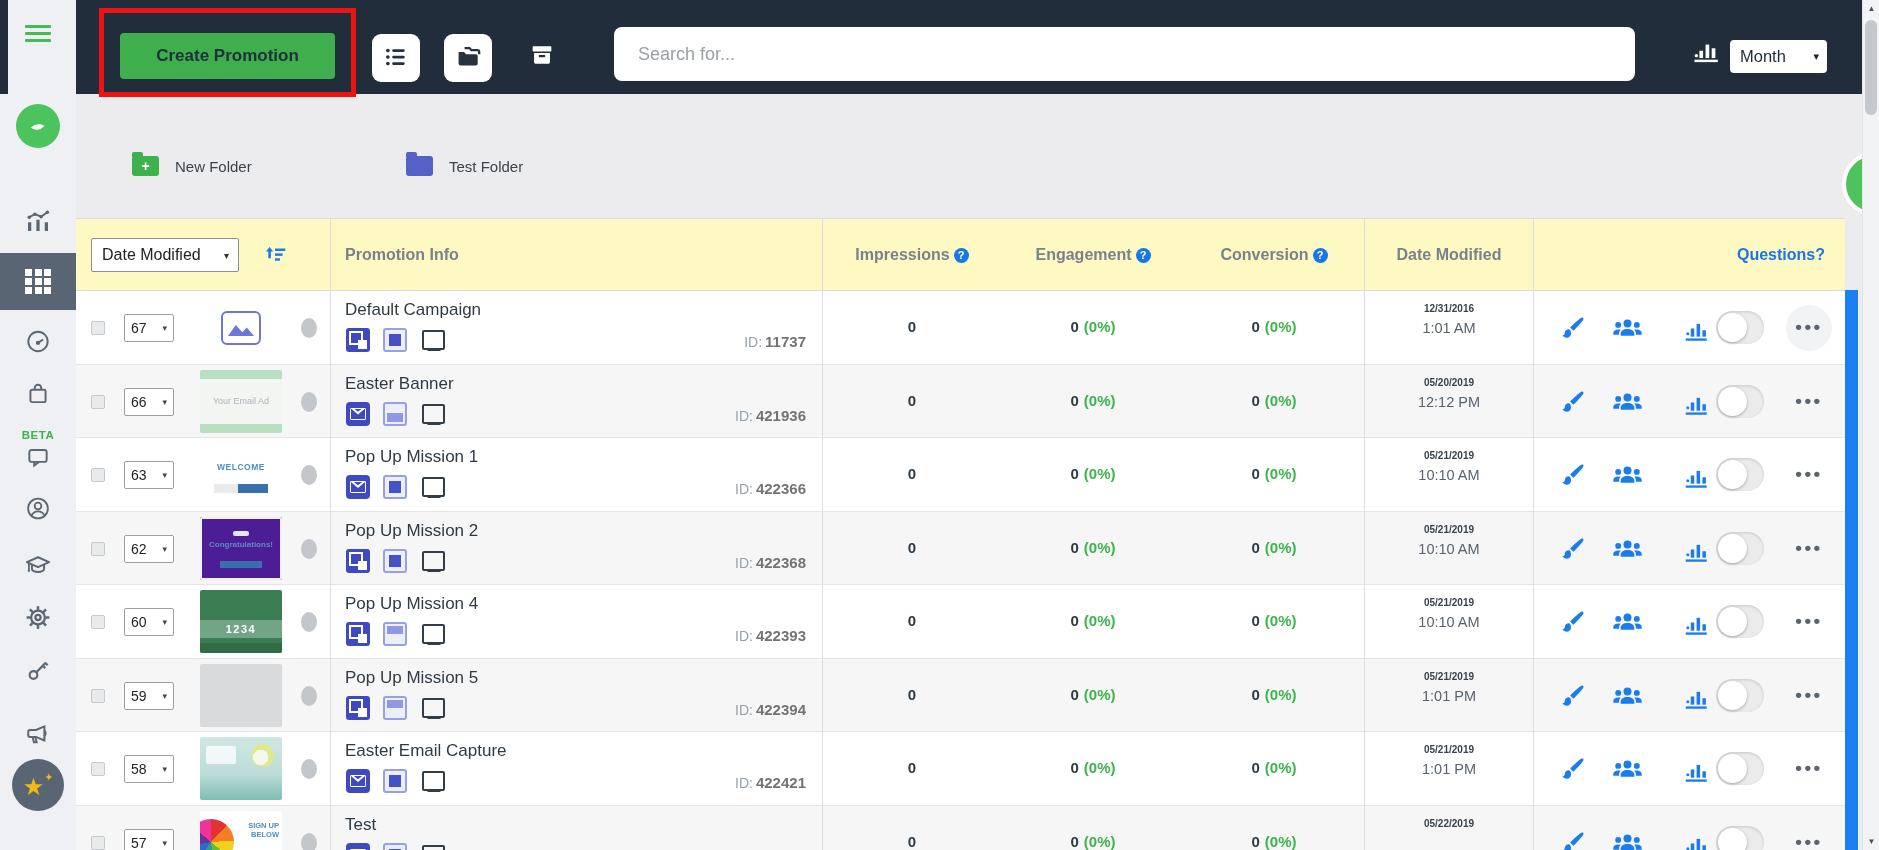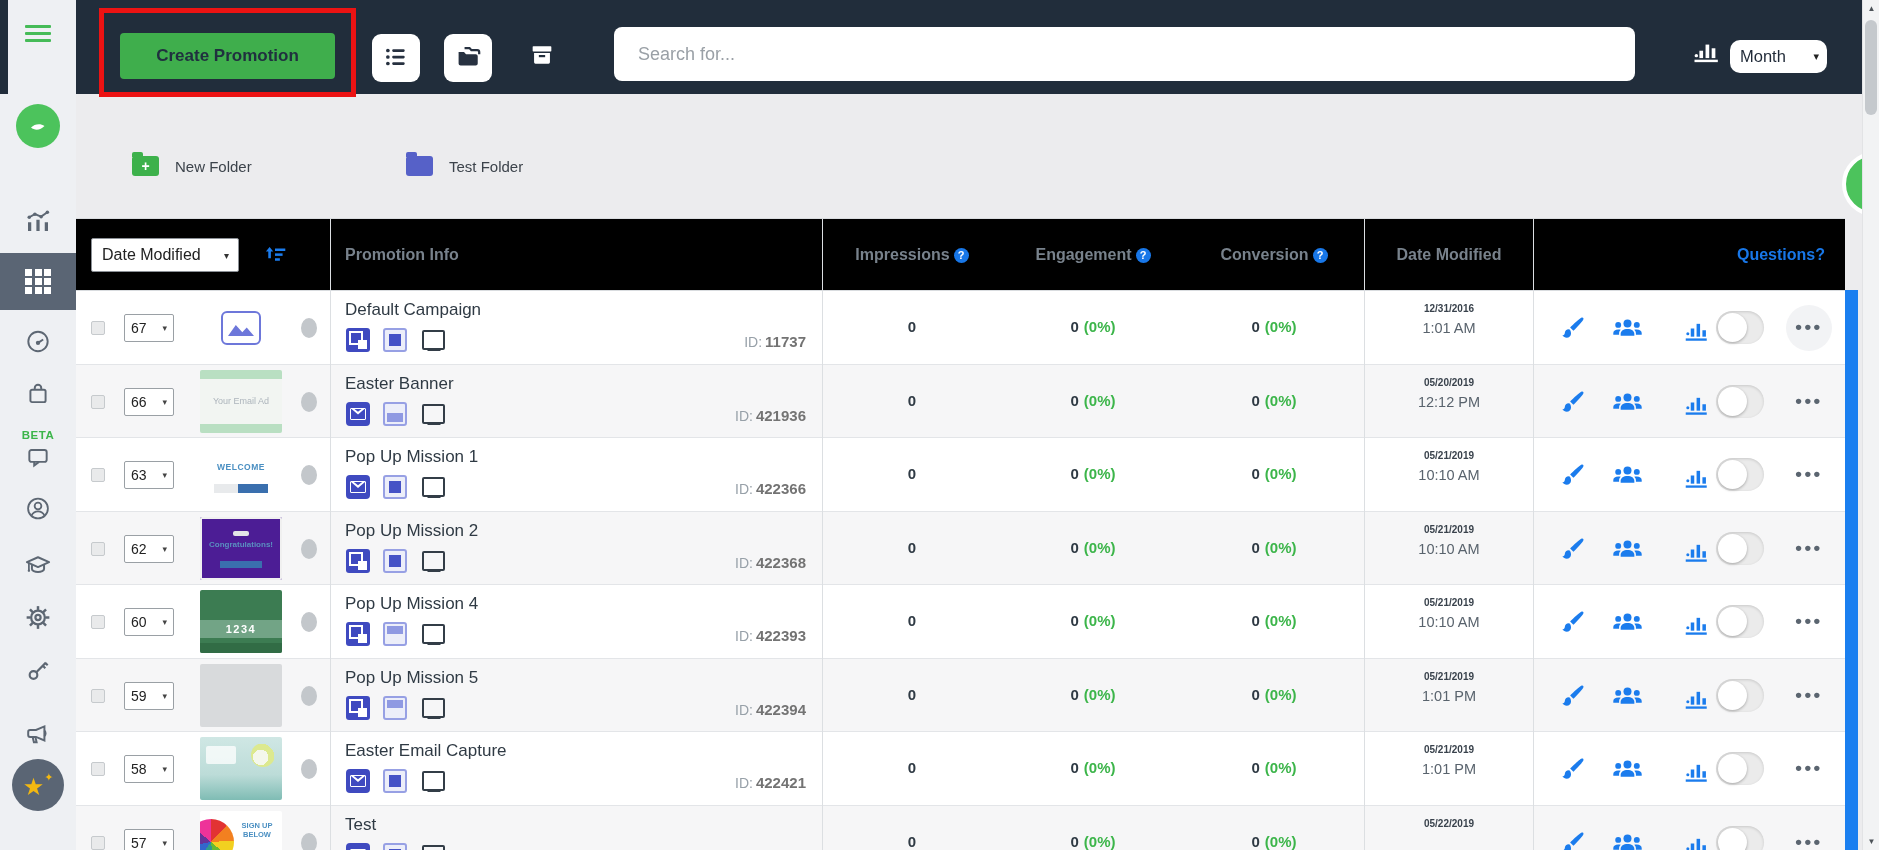--- a/index.html
+++ b/index.html
@@ -16,21 +16,21 @@
   .icon-btn { position:absolute; top:34px; width:48px; height:48px; background:#fff; border:none;
               border-radius:9px; display:flex; align-items:center; justify-content:center; cursor:pointer; }
   .list-btn { left:372px; } .folder-btn { left:444px; }
   .archive-btn { position:absolute; left:526px; top:40px; width:32px; height:32px; background:transparent;
                  border:none; display:flex; align-items:center; justify-content:center; cursor:pointer; }
   .search { position:absolute; left:614px; top:27px; width:1021px; height:54px; border:none; border-radius:8px;
             padding:0 24px; font-size:18px; color:#333; font-family:"Liberation Sans",sans-serif; }
   .search::placeholder { color:#9aa0a6; }
   .chart-ic { position:absolute; left:1692px; top:36px; width:32px; height:26px; display:flex; cursor:pointer; }
   .month-select { position:absolute; left:1730px; top:40px; width:97px; height:33px; background:#fff;
-                  border-radius:10px; display:flex; align-items:center; justify-content:space-between;
+                  border-radius:4px; display:flex; align-items:center; justify-content:space-between;
                   padding:0 8px 0 10px; font-size:16.5px; color:#1f2937; cursor:pointer; }
   .month-select::after { content:"▾"; font-size:11px; color:#222; }
 
   
   .sidebar { position:absolute; left:0; top:0; width:76px; height:850px; background:#eef0f3; z-index:4; }
   .side-item { position:absolute; left:50%; transform:translateX(-50%); cursor:pointer; }
   .hamburger { top:25px; width:26px; }
   .hamburger i { display:block; height:2.6px; background:#45bb57; margin-bottom:4.4px; border-radius:1px; }
   .logo { top:104px; width:44px; height:44px; border-radius:50%; background:#4cc35c;
           display:flex; align-items:center; justify-content:center; }
@@ -49,21 +49,21 @@
   .fold::before { content:""; position:absolute; left:0; top:-4px; width:11px; height:5px;
                   border-radius:2px 2px 0 0; background:inherit; }
   .fold-new { background:#3db14b; color:#fff; font-weight:bold; text-align:center; line-height:20px; font-size:14px; }
   .fold-test { background:#5661c8; }
   .f-new { left:56px; top:62px; } .f-test { left:330px; top:62px; }
 
   
   .table { position:absolute; left:0; top:124px; width:1769px; height:632px; background:#fff;
            border-top:1px solid #d9dcdf; overflow:hidden; }
   .vdiv { position:absolute; top:0; bottom:0; width:1px; background:#dcdfe2; z-index:2; }
-  .thead { position:relative; height:72px; background:#000000; border-bottom:1px solid #d9dcdf; }
+  .thead { position:relative; height:72px; background:#fef9c3; border-bottom:1px solid #d9dcdf; }
   .sort-select { position:absolute; left:15px; top:19px; width:148px; height:34px; background:#fff;
                  border:1px solid #8b9096; border-radius:2px; display:flex; align-items:center;
                  justify-content:space-between; padding:0 9px 0 10px; font-size:16px; color:#222; cursor:pointer; }
   .sort-select::after { content:"▾"; font-size:10px; color:#333; }
   .sort-ic { position:absolute; left:186px; top:23px; cursor:pointer; }
   .hcol { position:absolute; top:0; height:72px; line-height:72px; font-size:16px; font-weight:bold; color:#78828c; }
   .h-promo { left:269px; }
   .h-imp  { left:756px;  width:160px; text-align:center; }
   .h-eng  { left:937px;  width:160px; text-align:center; }
   .h-conv { left:1118px; width:160px; text-align:center; }
@@ -156,21 +156,21 @@
   .th-easter-capture { background:linear-gradient(180deg,#cfe7e4 0%,#bcdcd8 60%,#7fbcb4 100%); }
   .th-easter-capture::before { content:""; position:absolute; left:6px; top:9px; width:30px; height:18px;
                                background:rgba(255,255,255,.75); border-radius:2px; }
   .th-easter-capture::after { content:""; position:absolute; right:7px; top:6px; width:24px; height:24px;
       border-radius:50%; background:radial-gradient(circle at 40% 60%, #f4f7ec 0 38%, #dce98f 38% 68%, transparent 68%); }
   .th-wheel { background:#fff; }
   .th-wheel::before { content:""; position:absolute; left:-12px; top:50%; transform:translateY(-50%);
       width:46px; height:46px; border-radius:50%;
       background:conic-gradient(#e23333 0 12%,#f28020 12% 24%,#f2d020 24% 36%,#66bb33 36% 48%,#2f9b8f 48% 60%,#3366cc 60% 72%,#663399 72% 86%,#ee3399 86% 100%); }
   .th-wheel .thumb-text { position:absolute; right:3px; top:10px; width:44px; color:#4a8fc2; font-size:7.5px;
-                          font-weight:bold; text-align:center; }
+                          font-weight:bold; text-align:right; }
   .th-wheel::after { content:""; position:absolute; right:9px; bottom:12px; width:30px; height:6px; background:#3a6fae; }
 
   .blue-strip { position:absolute; left:1769px; top:196px; width:13px; bottom:0; background:#1a7ff0; }
 
   
   .peek-circle { position:absolute; left:1842px; top:152px; width:64px; height:64px; border-radius:50%;
                  background:#4cc35c; border:4px solid #fff; z-index:8; cursor:pointer; }
   .scrollbar { position:absolute; right:0; top:0; width:17px; height:850px; background:#f2f3f4;
                border-left:1px solid #e2e3e5; z-index:10; }
   .sb-btn { position:absolute; left:0; width:17px; height:17px; color:#4c5258; font-size:8px;

